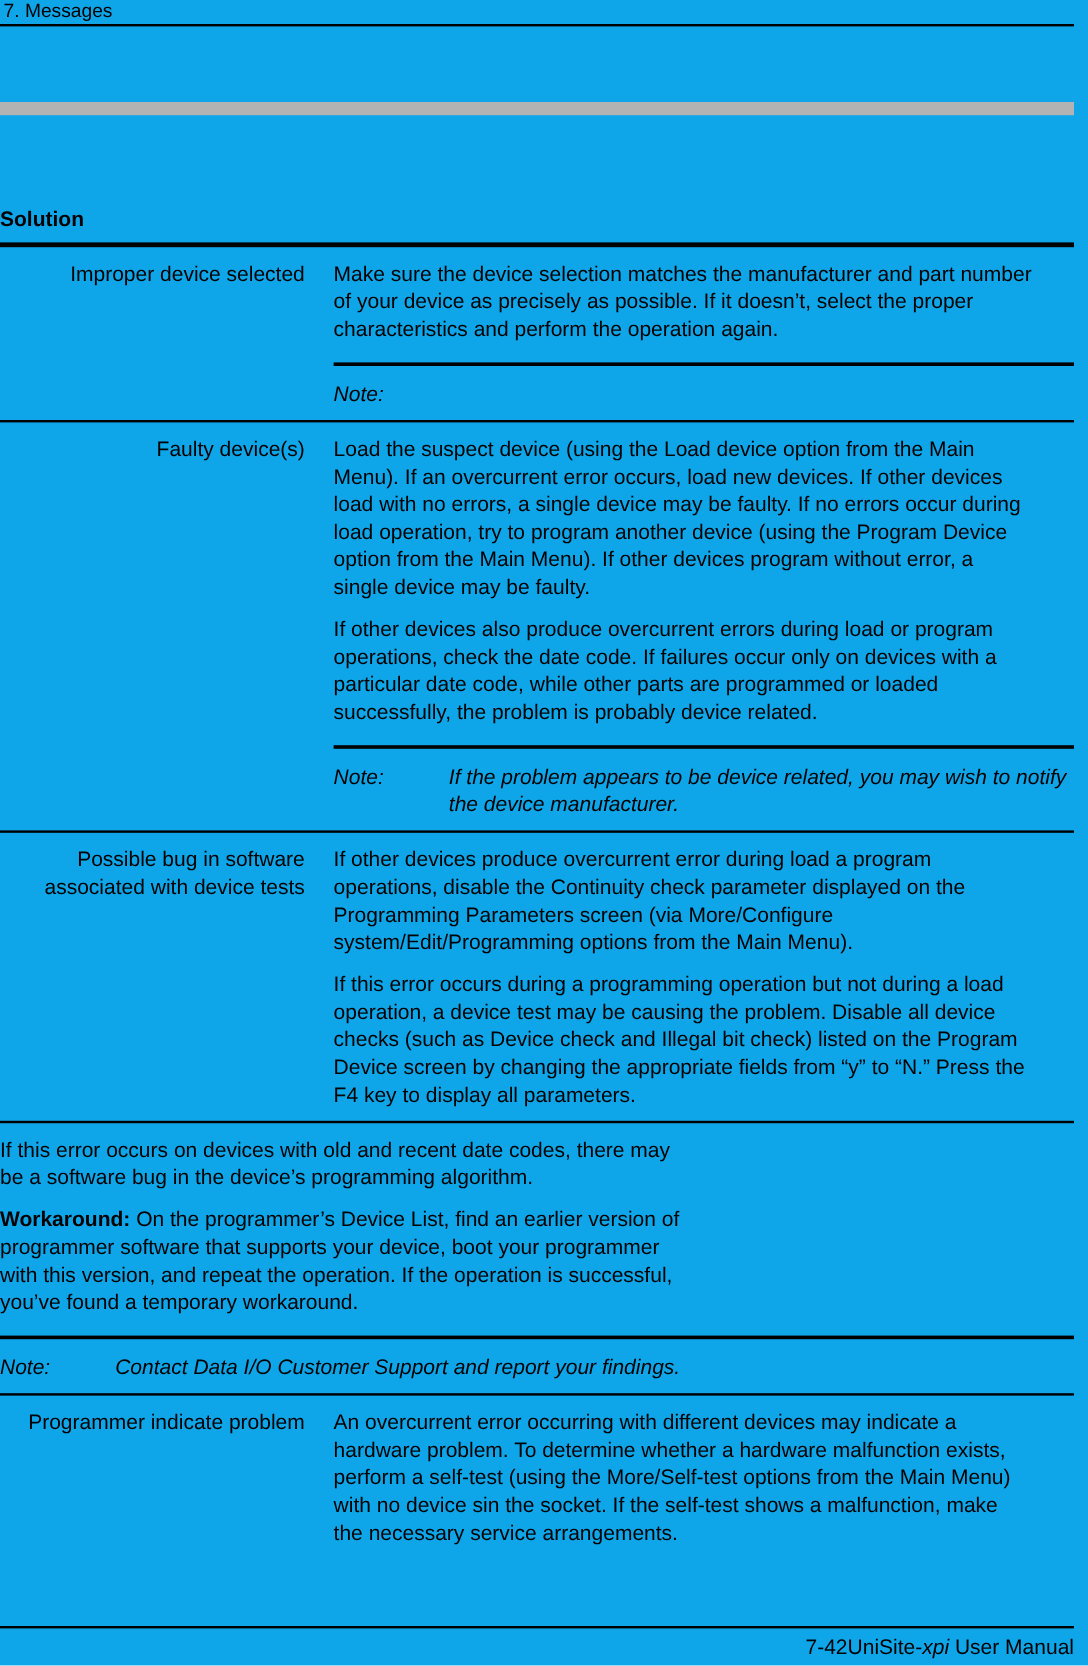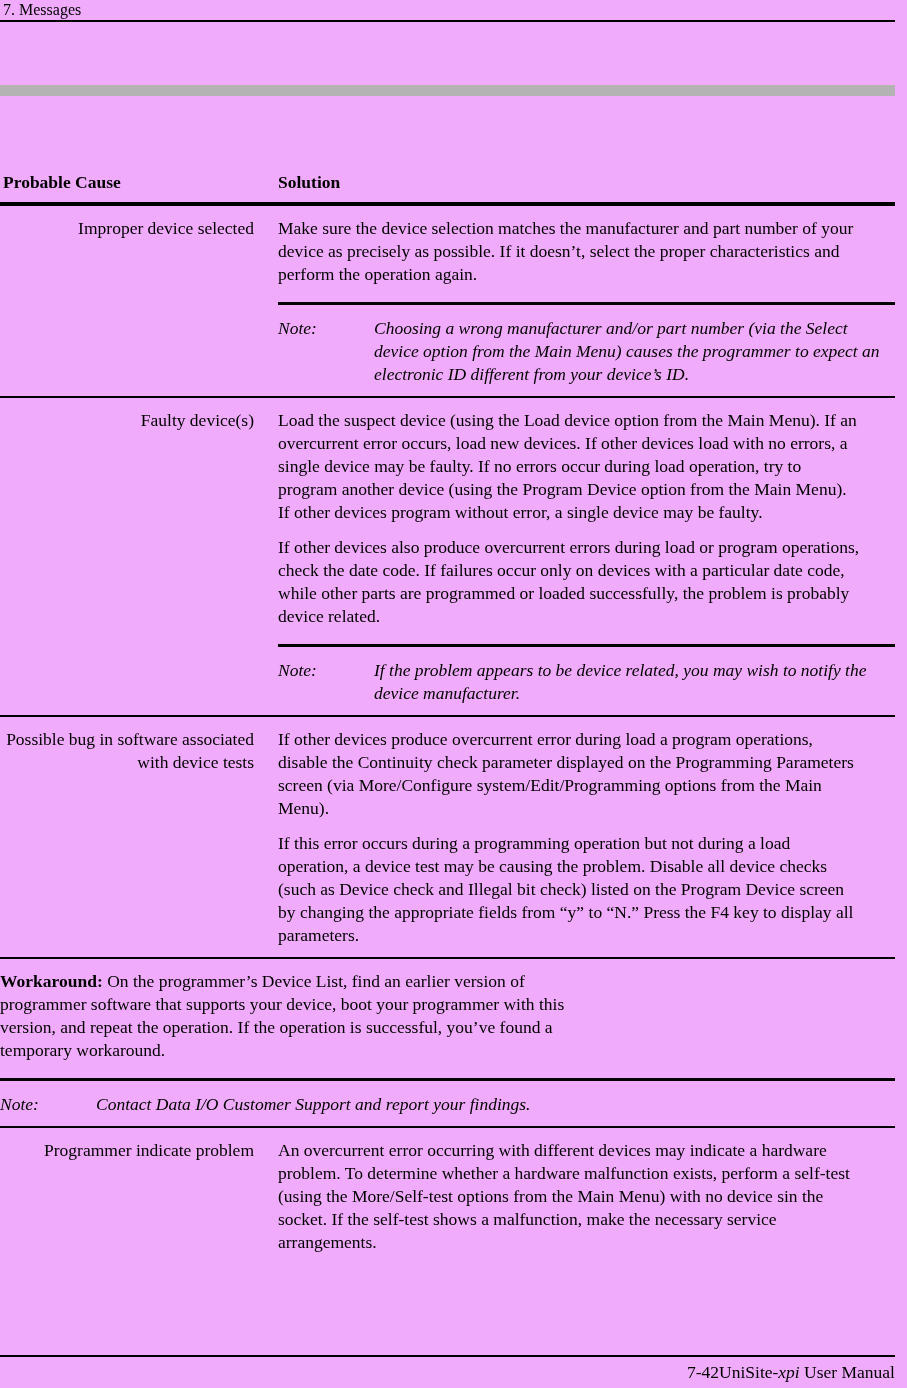--- a/index.html
+++ b/index.html
@@ -1,22 +1,22 @@
 <!DOCTYPE html>
 <html><head>
 <meta charset="utf-8">
 <style>
   html, body { margin: 0; padding: 0; background: #ffffff; }
   .page {
     position: relative;
     width: 907px;
     height: 1388px;
-    background: #f0abfc;
+    background: #0ea5e9;
     color: #000000;
-    font-family: Liberation Serif, serif;
+    font-family: Liberation Sans, sans-serif;
     overflow: hidden;
   }
   .chapter-header {
     position: absolute;
     top: 1px; left: 3px;
     font-size: 16px;
   }
   .chapter-rule {
     position: absolute;
     top: 20px; left: 0;
@@ -99,33 +99,31 @@
 <div class="page">
 
   <div class="chapter-header">7. Messages</div>
   <div class="chapter-rule"></div>
 
   <div class="title-bar"></div>
 
   <div class="ttable">
 
     <div class="thead">
-      <div class="col-cause">Probable Cause</div>
       <div class="col-solution">Solution</div>
     </div>
 
     <div class="trow">
       <div class="cell-cause">Improper device selected</div>
       <div class="cell-solution">
         <p>Make sure the device selection matches the manufacturer and part number of your device as precisely as possible. If it doesn’t, select the proper characteristics and perform the operation again.</p>
         <div class="note">
           <div class="note-rule"></div>
           <div class="note-body">
             <span class="note-label">Note:</span>
-            <span class="note-text">Choosing a wrong manufacturer and/or part number (via the Select device option from the Main Menu) causes the programmer to expect an electronic ID different from your device’s ID.</span>
           </div>
         </div>
       </div>
     </div>
 
     <div class="trow">
       <div class="cell-cause">Faulty device(s)</div>
       <div class="cell-solution">
         <p>Load the suspect device (using the Load device option from the Main Menu). If an overcurrent error occurs, load new devices. If other devices load with no errors, a single device may be faulty. If no errors occur during load operation, try to program another device (using the Program Device option from the Main Menu). If other devices program without error, a single device may be faulty.</p>
         <p>If other devices also produce overcurrent errors during load or program operations, check the date code. If failures occur only on devices with a particular date code, while other parts are programmed or loaded successfully, the problem is probably device related.</p>
@@ -142,20 +140,21 @@
     <div class="trow">
       <div class="cell-cause">Possible bug in software associated with device tests</div>
       <div class="cell-solution">
         <p>If other devices produce overcurrent error during load a program operations, disable the Continuity check parameter displayed on the Programming Parameters screen (via More/Configure system/Edit/Programming options from the Main Menu).</p>
         <p>If this error occurs during a programming operation but not during a load operation, a device test may be causing the problem. Disable all device checks (such as Device check and Illegal bit check) listed on the Program Device screen by changing the appropriate fields from “y” to “N.” Press the F4 key to display all parameters.</p>
       </div>
     </div>
 
     <div class="trow">
       <div class="cell-solution">
+        <p>If this error occurs on devices with old and recent date codes, there may be a software bug in the device’s programming algorithm.</p>
         <p><span class="lead-bold">Workaround:</span><span> On the programmer’s Device List, find an earlier version of programmer software that supports your device, boot your programmer with this version, and repeat the operation. If the operation is successful, you’ve found a temporary workaround.</span></p>
         <div class="note">
           <div class="note-rule"></div>
           <div class="note-body">
             <span class="note-label">Note:</span>
             <span class="note-text">Contact Data I/O Customer Support and report your findings.</span>
           </div>
         </div>
       </div>
     </div>

